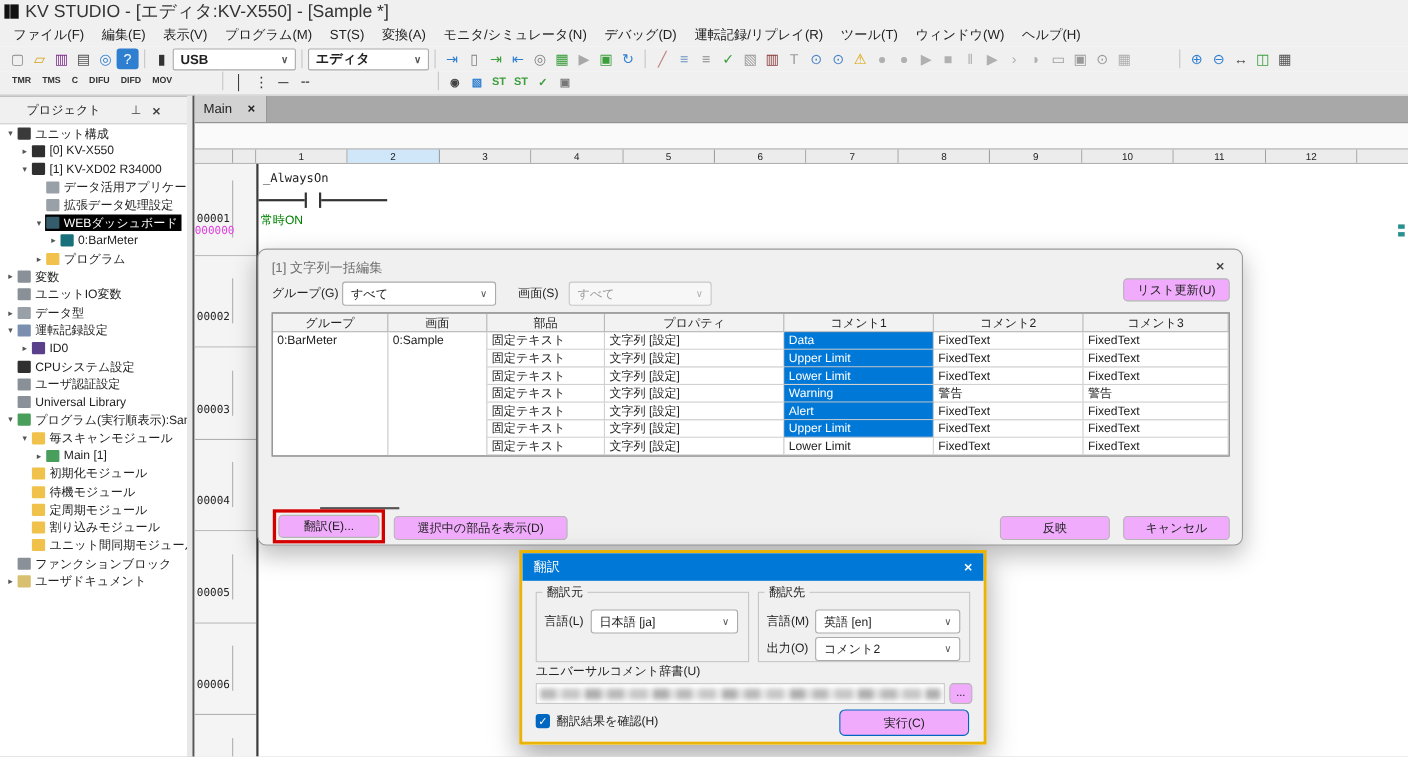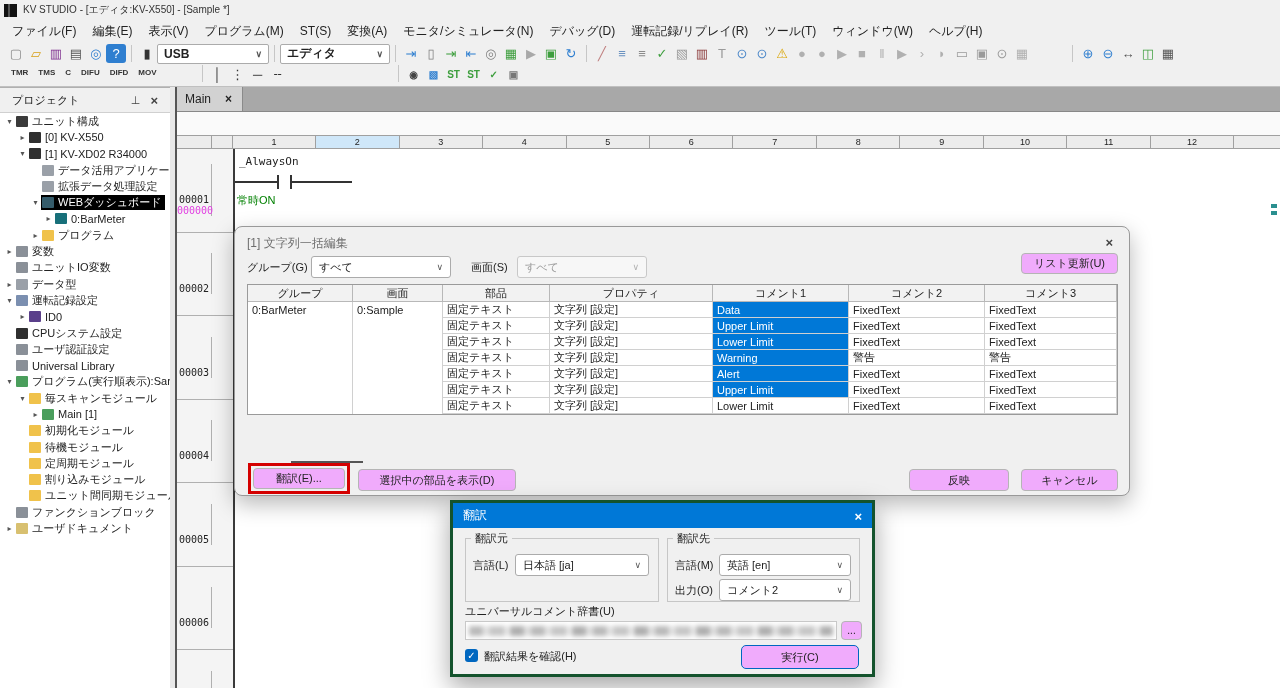--- a/index.html
+++ b/index.html
@@ -2,42 +2,42 @@
 <html><head>
 <meta charset="utf-8">
 <style>
   html,body{margin:0;padding:0;background:#888;}
   #app{position:relative;width:1280px;height:688px;background:#fff;overflow:hidden;
        font-family:"Liberation Sans",sans-serif;color:#222;-webkit-font-smoothing:antialiased;}
   
   .titlebar{position:absolute;left:0;top:0;width:1280px;height:20px;background:#f0f0f0;
             display:flex;align-items:center;padding-left:4px;box-sizing:border-box;}
   .appicon{width:13px;height:13px;background:linear-gradient(90deg,#111 0 4px,#555 4px 6px,#111 6px 13px);margin-right:6px;}
-  .wtitle{font-size:10px;color:#333;}
+  .wtitle{font-size:16px;color:#333;}
   .menubar{position:absolute;left:0;top:20px;width:1280px;height:22px;background:#f0f0f0;
            display:flex;align-items:center;padding-left:4px;box-sizing:border-box;}
   .menuitem{font-size:12px;padding:2px 8px;color:#222;cursor:default;}
   .tb1{position:absolute;left:0;top:42px;width:1280px;height:23px;background:#f0f0f0;
        display:flex;align-items:center;padding-left:6px;box-sizing:border-box;}
   .tb2{position:absolute;left:0;top:65px;width:1280px;height:22px;background:#f0f0f0;
        display:flex;align-items:flex-start;padding-left:6px;box-sizing:border-box;border-bottom:1px solid #c0c0c0;}
   .tbgroup{display:contents;}
   .tbi{width:20px;height:19px;display:flex;align-items:center;justify-content:center;
        font-size:13px;border-radius:3px;flex:0 0 auto;cursor:default;}
   .vsep{width:1px;height:17px;background:#c6c6c6;margin:0 5px;flex:0 0 auto;}
   .combo{height:20px;background:#fff;border:1px solid #ababab;border-radius:2px;display:flex;
          align-items:center;padding:0 6px;font-size:12px;box-sizing:border-box;flex:0 0 auto;font-weight:bold;}
   .combo::after{content:"∨";font-size:9px;color:#555;margin-left:auto;padding-left:8px;}
   .usbcombo{width:112px;}
   .editorcombo{width:110px;}
   .tbtxt{font-size:8px;font-weight:bold;color:#333;padding:3px 5px;flex:0 0 auto;}
   
   .ppanel{position:absolute;left:0;top:87px;width:170px;height:601px;background:#fff;
           border-top:1px solid #b0b0b0;box-sizing:border-box;overflow:hidden;}
-  .phead{height:24px;background:#f0f0f0;display:flex;align-items:center;padding:0 12px;
+  .phead{height:24px;background:#f0f0f0;display:flex;align-items:center;padding:0 24px;
          font-size:11px;border-bottom:1px solid #d0d0d0;}
   .pin-icon{margin-left:auto;font-size:11px;color:#444;}
   .pin-icon::after{content:"⊥";}
   .x-icon{font-size:13px;color:#444;margin-left:10px;font-weight:bold;}
   .x-icon::after{content:"×";}
   .tree{font-size:11px;}
   .titem{height:16.3px;display:flex;align-items:center;white-space:nowrap;cursor:default;}
   .tindent{flex:0 0 auto;display:inline-block;height:1px;}
   .tarrow{width:11px;font-size:8px;color:#555;flex:0 0 auto;text-align:center;}
   .trowsel{display:flex;align-items:center;height:15px;padding-right:3px;}
@@ -105,21 +105,21 @@
   .trow .tcell:nth-child(5){grid-column:7;}
   .tcell.sel{background:#0078d7;color:#fff;}
   .scrollline{position:absolute;left:56px;top:234px;width:72px;height:2px;background:#555;}
   .redbox1{position:absolute;left:13px;top:236px;width:102px;height:31px;border:3px solid #d40000;
            box-sizing:border-box;display:flex;align-items:center;justify-content:center;}
   .btn-translate{width:92px;height:21px;}
   .btn-show{position:absolute;left:123px;top:242px;width:158px;height:22px;}
   .btn-apply{position:absolute;left:674px;top:242px;width:100px;height:22px;}
   .btn-cancel{position:absolute;left:786px;top:242px;width:97px;height:22px;}
   
-  .dlg2wrap{position:absolute;left:450px;top:500px;width:419px;height:171px;border:3px solid #14532d;
+  .dlg2wrap{position:absolute;left:472px;top:500px;width:419px;height:171px;border:3px solid #eab308;
             box-sizing:content-box;z-index:20;box-shadow:0 10px 24px rgba(0,0,0,.35);}
   .dlg2{position:relative;width:100%;height:100%;background:#f0f0f0;}
   .d2title{height:25px;background:#0078d7;color:#fff;display:flex;align-items:center;
            padding-left:10px;font-size:12px;box-sizing:border-box;}
   .d2x{position:absolute;right:10px;top:4px;color:#fff;}
   .d2x .x-icon{color:#fff;}
   .d2body{position:absolute;left:0;top:25px;right:0;bottom:0;}
   .gbox{position:absolute;border:1px solid #c6c6c6;box-sizing:border-box;}
   .gblabel{position:absolute;font-size:11px;background:#f0f0f0;padding:0 4px;}
   .d2lbl{position:absolute;font-size:11px;color:#222;line-height:22px;}

